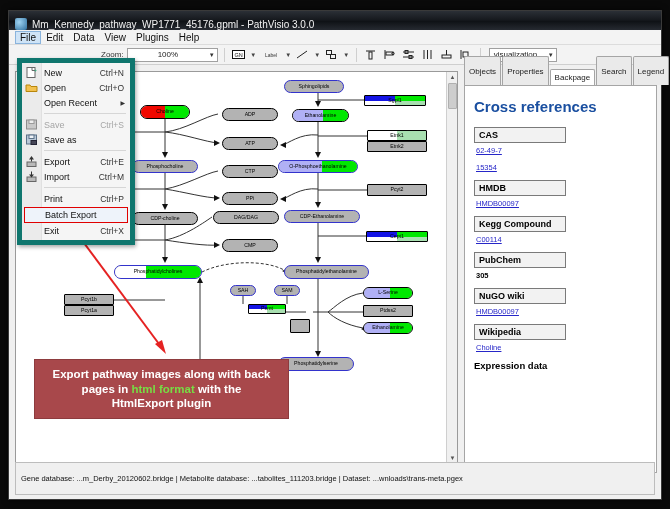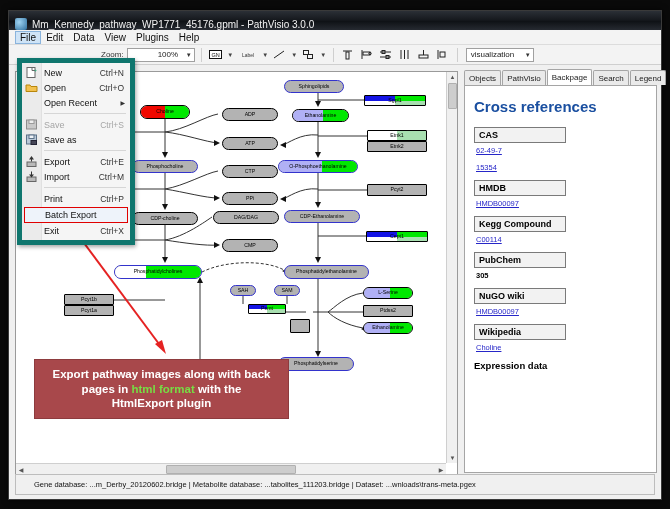--- a/index.html
+++ b/index.html
@@ -143,21 +143,21 @@
   .sb-arrow{ position:absolute; font-size:6px; color:#555; display:flex;align-items:center;justify-content:center;}
 
   
   .rpanel {
     position:absolute; left:455px; top:4px; width:193px; bottom:26px;
     display:flex; flex-direction:column;
   }
   .tabs { display:flex; align-items:flex-end; height:16px; gap:1px; font-size:8px;}
   .tab {
     background:#eaeaea; border:1px solid #a5a5a5; border-bottom:none;
-    padding:1px 4px 1px; color:#222; height:15px; display:flex; align-items:center;
+    padding:1px 4px 1px; color:#222; height:29px; display:flex; align-items:center;
     border-radius:2px 2px 0 0;
   }
   .tab.sel { background:#fff; height:16px; font-weight:normal; }
   .rbody {
     flex:1; background:#fff; border:1px solid #a5a5a5;
     padding:8px 9px 4px 9px;
     overflow:hidden;
     position:relative;
   }
   .xref-title { color:#1a4fa0; font-size:15px; font-weight:bold; margin:4px 0 12px 0;}
@@ -166,25 +166,25 @@
     font-size:9px; font-weight:bold; color:#000;
     padding:2px 4px; margin-top:2px;
     width:92px;
   }
   .dblink { color:#2626c8; font-size:7.5px; text-decoration:underline; margin:3px 0 8px 2px; display:block; font-weight:normal;}
   .dbval  { color:#000;    font-size:7.5px; margin:3px 0 8px 2px; display:block; font-weight:bold;}
   .exprdata { font-size:9.5px; font-weight:bold; color:#000; margin-top:4px;}
 
   
   .statusbar {
-    position:absolute; left:6px; right:6px; bottom:4px; height:21px;
+    position:absolute; left:6px; right:6px; bottom:4px; height:33px;
     background:#f0f0f0; border:1px solid #bdbdbd;
     display:flex; align-items:center;
     font-size:7.5px; color:#111;
-    padding-left:18px;
+    padding-left:5px;
     white-space:nowrap; overflow:hidden;
   }
 
   
   .menu-pop {
     position:absolute; left:8px; top:47px; width:118px;
     background:#f5f5f5;
     border:5px solid #0f766e;
     box-shadow:1px 2px 4px rgba(0,0,0,.35);
     z-index:100;
@@ -228,21 +228,21 @@
     <div class="mi active">File</div>
     <div class="mi">Edit</div>
     <div class="mi">Data</div>
     <div class="mi">View</div>
     <div class="mi">Plugins</div>
     <div class="mi">Help</div>
   </div>
 
   <div class="toolbar">
     <span class="zoom-label">Zoom:</span>
-    <div class="combo" style="width:68px;padding-left:30px;">
+    <div class="combo" style="width:91px;padding-left:30px;">
       <span>100%</span>
       <span class="arrow">▼</span>
     </div>
     <div class="tb-sep"></div>
 
     <div class="tbtn">
       <svg width="13" height="11">
             <rect x="0.5" y="1.5" width="12" height="8" fill="#fff" stroke="#111"></rect>
             <text x="6.5" y="8" font-size="5.5" text-anchor="middle" fill="#111" font-family="Liberation Sans">GN</text>
           </svg>
@@ -549,21 +549,21 @@
       <div class="hsb">
         <div class="sb-arrow" style="left:0;top:0;width:10px;height:11px;">◀</div>
         <div class="thumb" style="left:150px;top:1px;width:130px;height:9px;"></div>
         <div class="sb-arrow" style="right:0;top:0;width:10px;height:11px;">▶</div>
       </div>
     </div>
 
     <div class="rpanel">
       <div class="tabs">
         <div class="tab">Objects</div>
-        <div class="tab">PathVisio</div>
+        <div class="tab">Properties</div>
         <div class="tab sel">Backpage</div>
         <div class="tab">Search</div>
         <div class="tab">Legend</div>
       </div>
       <div class="rbody">
         <div class="xref-title">Cross references</div>
         <div id="xref-list">
               <div class="dbbox">CAS</div>
               <a class="dblink" href="#">62-49-7</a>
               <a class="dblink" href="#">15354</a>

